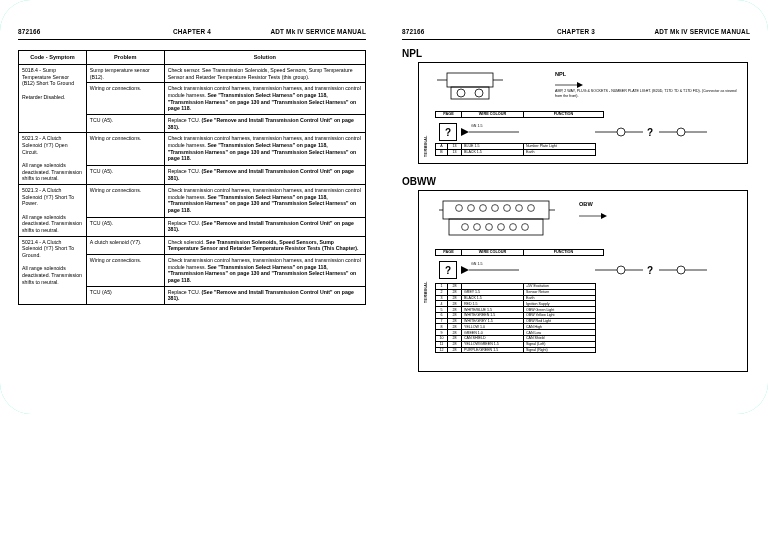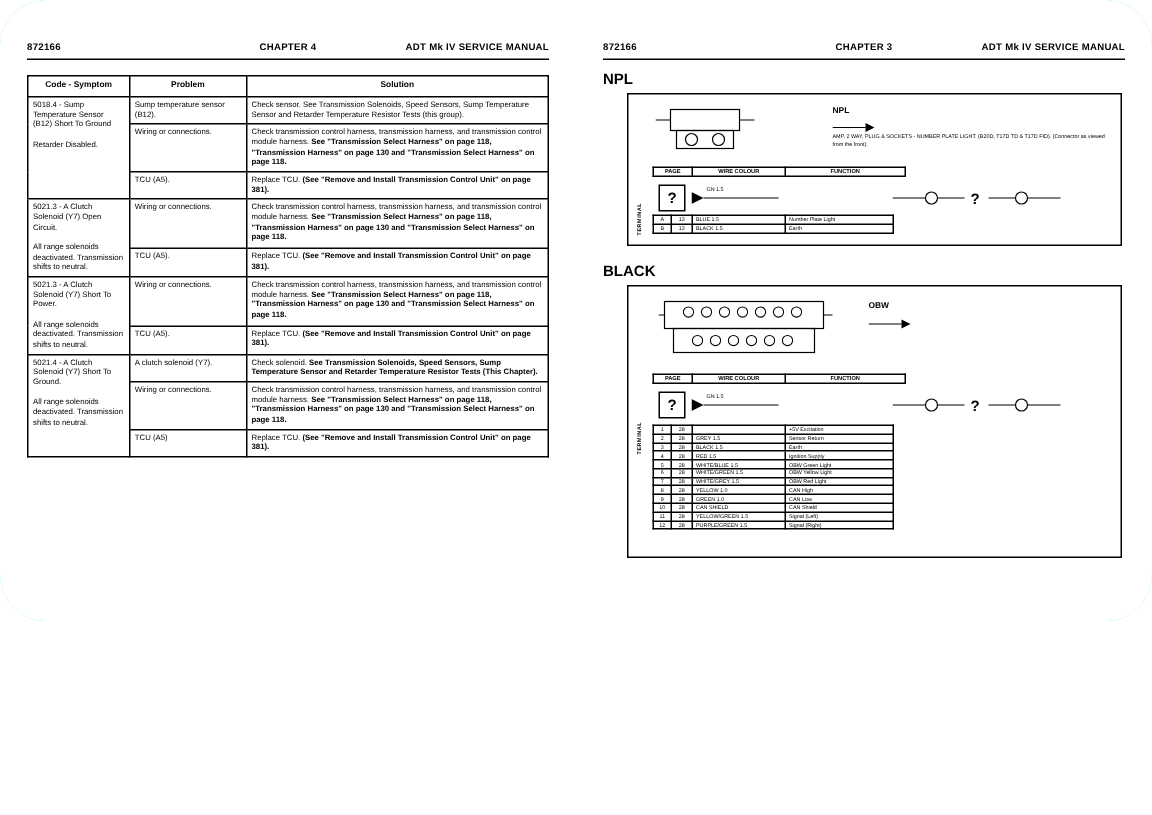--- a/index.html
+++ b/index.html
@@ -334,21 +334,21 @@
           <tr>
             <td class="num">B</td>
             <td class="gg">13</td>
             <td class="col">BLACK 1.5</td>
             <td class="fun">Earth</td>
           </tr>
         </tbody>
       </table>
     </div>
 
-    <div class="sec-title" style="left:18px; top:176px;">BLACK</div>
+    <div class="sec-title" style="left:18px; top:176px;">OBWW</div>
 
     <div class="diagram" style="left:34px; top:190px; width:330px; height:182px;">
 
       <svg width="120" height="48" style="position:absolute; left:20px; top:6px;">
         <rect x="4" y="4" width="106" height="18" fill="none" stroke="#000" stroke-width="0.8"></rect>
         <rect x="10" y="22" width="94" height="16" fill="none" stroke="#000" stroke-width="0.8"></rect>
         <circle cx="20" cy="11" r="3.4" fill="none" stroke="#000" stroke-width="0.7"></circle>
         <circle cx="32" cy="11" r="3.4" fill="none" stroke="#000" stroke-width="0.7"></circle>
         <circle cx="44" cy="11" r="3.4" fill="none" stroke="#000" stroke-width="0.7"></circle>
         <circle cx="56" cy="11" r="3.4" fill="none" stroke="#000" stroke-width="0.7"></circle>

